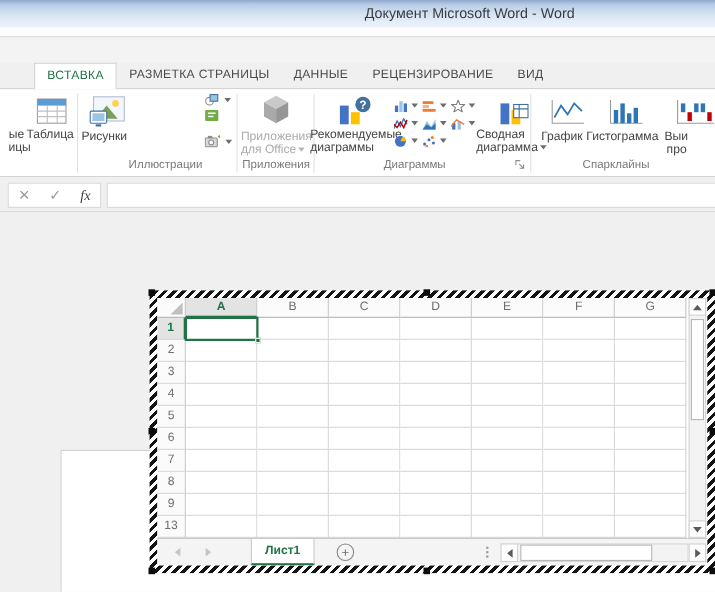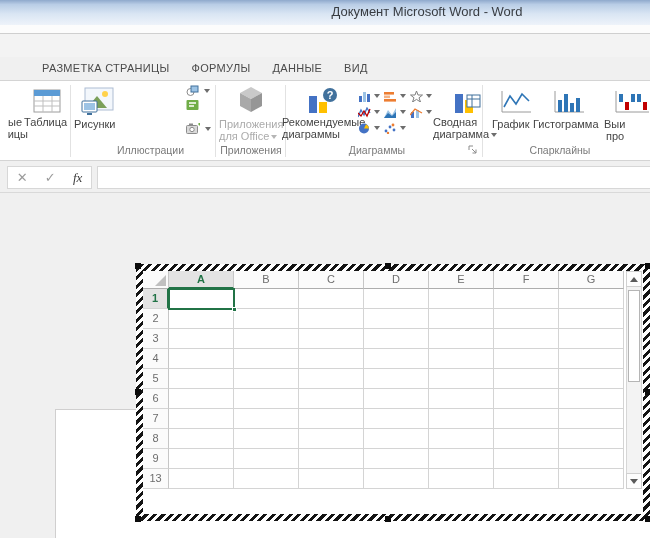--- a/index.html
+++ b/index.html
@@ -95,23 +95,24 @@
 <body>
 
 <div class="titlebar">
   <div class="title-text">Документ Microsoft Word - Word</div>
 </div>
 <div class="chrome-strip1"></div>
 <div class="chrome-strip2"></div>
 
 <div class="tabrow-line"></div>
 <div class="ribbon-tabs">
+    <div class="rtab active">ВСТАВКА</div>
     <div class="rtab">РАЗМЕТКА СТРАНИЦЫ</div>
-    <div class="rtab">ФОРМУЛЫ</div>
     <div class="rtab">ДАННЫЕ</div>
+    <div class="rtab">РЕЦЕНЗИРОВАНИЕ</div>
     <div class="rtab">ВИД</div>
   </div>
 
 <div class="ribbon">
 
   <div class="blabel" style="left:2px; top:35px; width:20px; text-align:right;">ые</div>
   <div class="blabel" style="left:2px; top:47px; width:26px; text-align:right;">ицы</div>
   <div style="position:absolute; left:24px; top:4px; width:46px; height:56px;">
     <span class="icon-abs" style="left:9px; top:3px;">
       <svg width="28" height="26">
@@ -351,20 +352,36 @@
       <div class="vscroll">
         <div class="sbtn" style="left:-1px; top:-1px; width:16px; height:16px;">
             <span class="arr-up"></span>
           </div>
         <div class="vthumb"></div>
         <div class="sbtn" style="left:-1px; bottom:-1px; width:16px; height:16px;">
             <span class="arr-down"></span>
           </div>
       </div>
 
+      <div class="tabbar">
+        <span class="navarr arr-left dis" style="left:16px;"></span>
+        <span class="navarr arr-right dis" style="left:44px;"></span>
+        <div class="sheettab">Лист1</div>
+        <div class="addsheet">+</div>
+        <span class="splitdots"></span>
+        <div class="htrack">
+          <div class="sbtn" style="left:-1px; top:-1px; width:16px; height:17px;">
+              <span class="arr-left"></span>
+            </div>
+          <div class="hthumb"></div>
+        </div>
+        <div class="sbtn" style="left:483px; top:4px; width:16px; height:17px;">
+            <span class="arr-right"></span>
+          </div>
+      </div>
     <div class="ch sel" style="left: 26px;">A</div>
         <div class="ch" style="left: 91px;">B</div>
         <div class="ch" style="left: 156px;">C</div>
         <div class="ch" style="left: 221px;">D</div>
         <div class="ch" style="left: 286px;">E</div>
         <div class="ch" style="left: 351px;">F</div>
         <div class="ch" style="left: 416px;">G</div>
         <div class="rh sel" style="top: 18px;">1</div>
         <div class="rh" style="top: 38px;">2</div>
         <div class="rh" style="top: 58px;">3</div>

